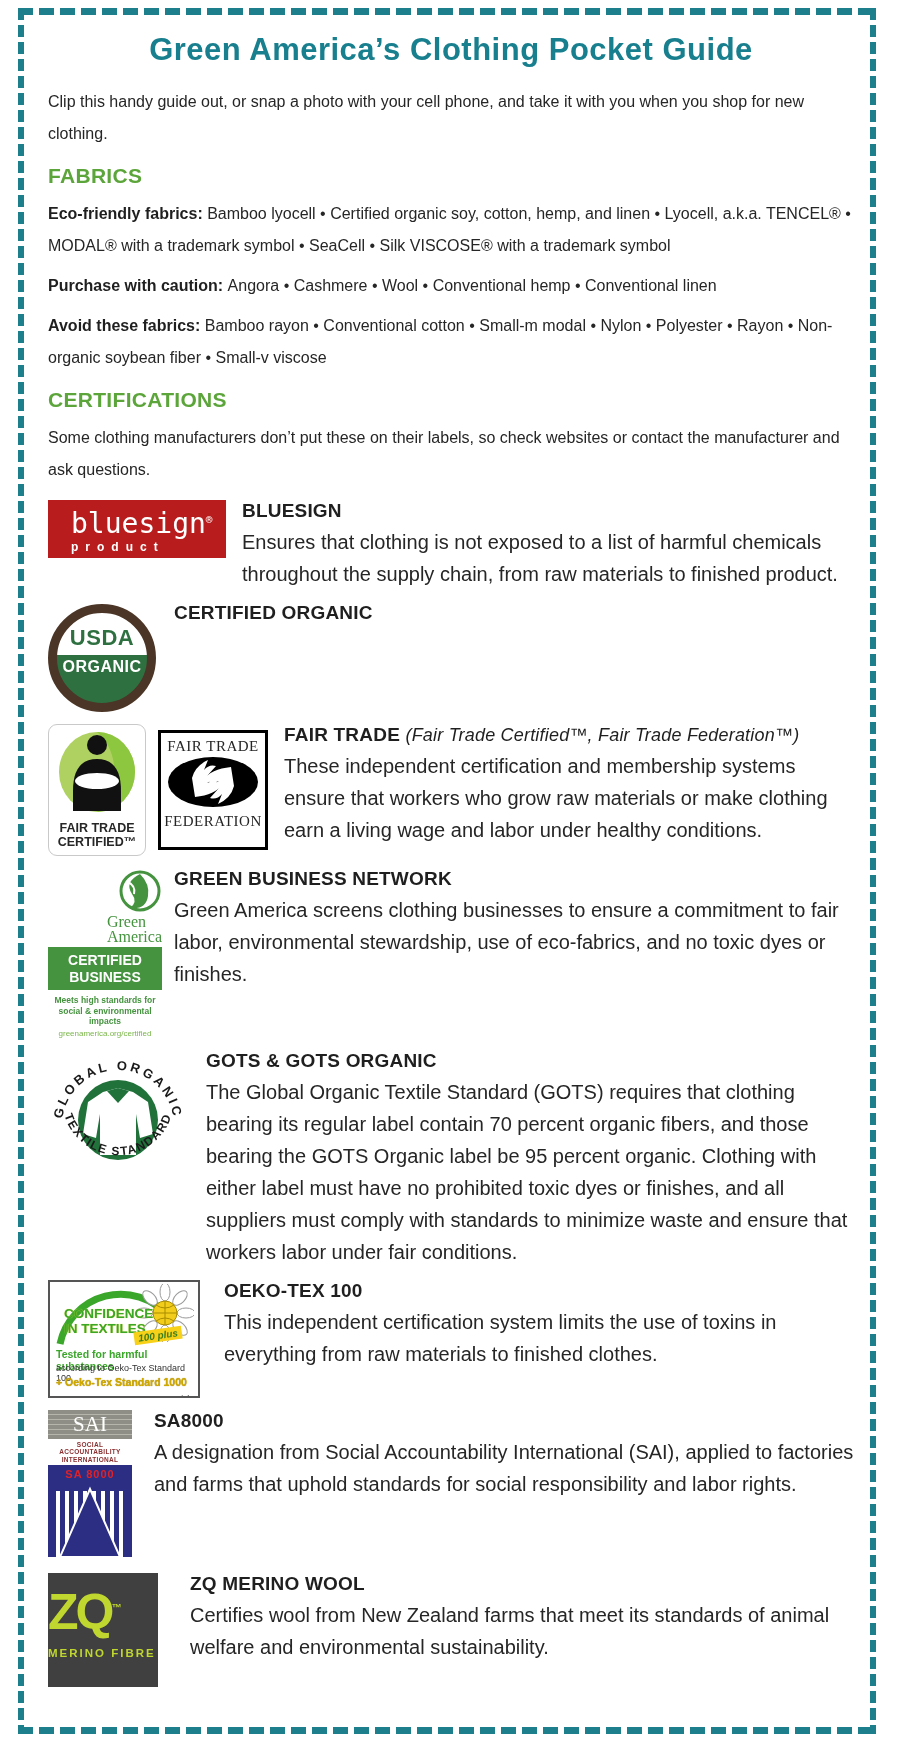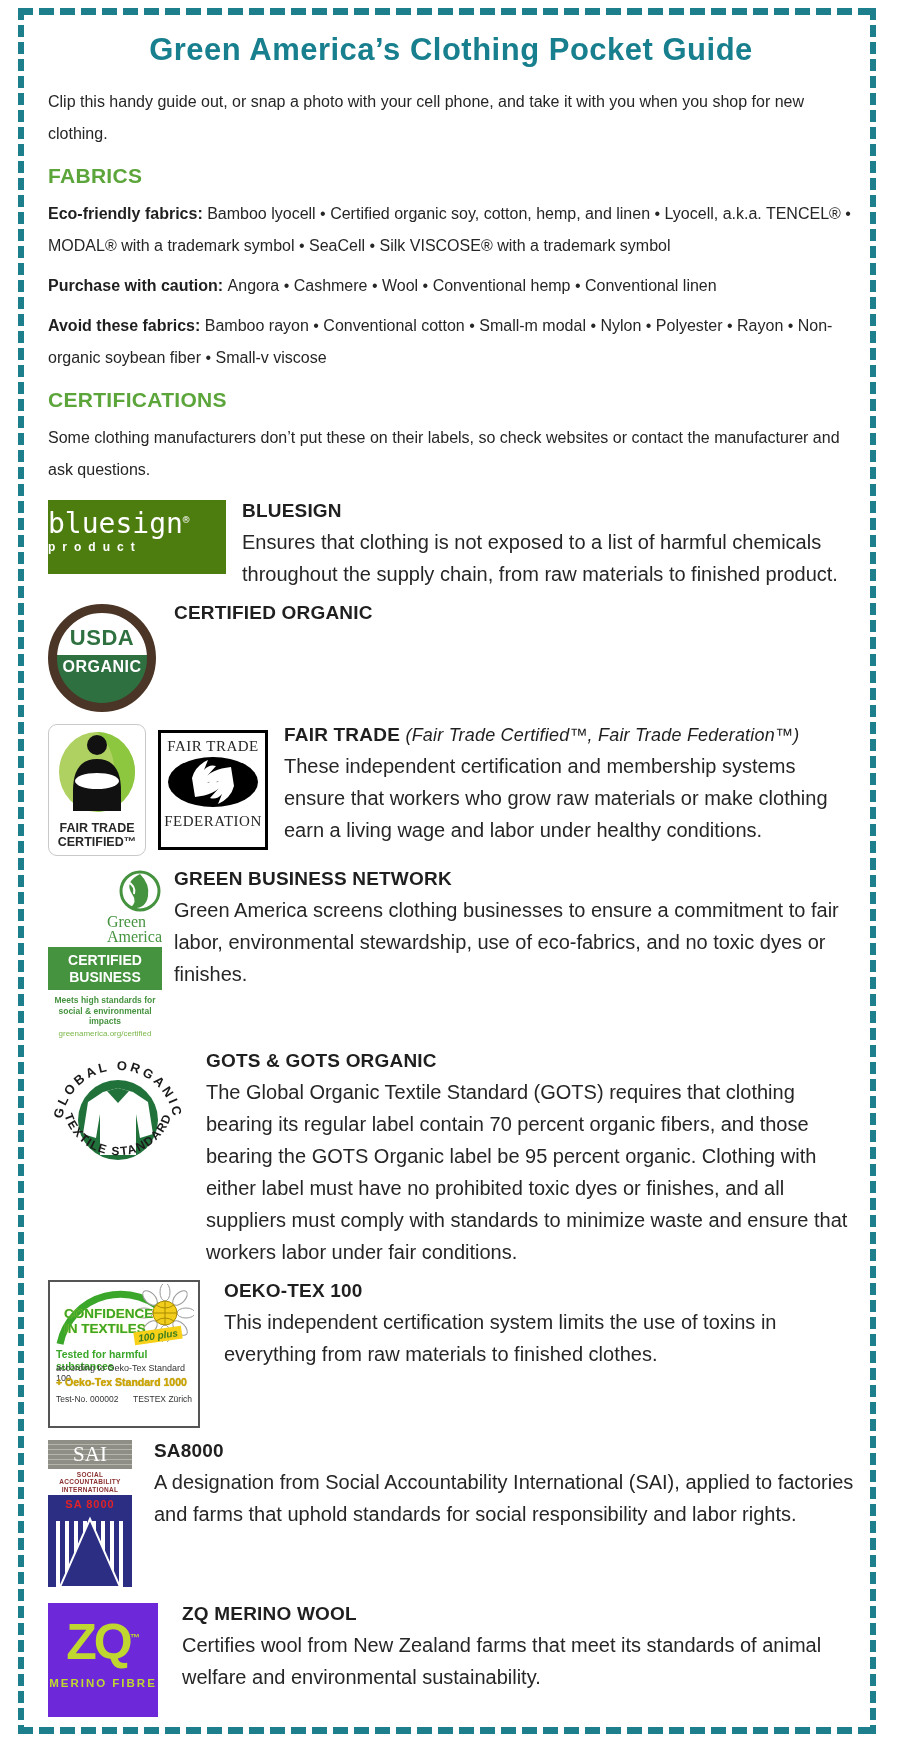--- a/index.html
+++ b/index.html
@@ -27,21 +27,21 @@
   .fab-item{margin:0 0 14px;}
 
   .entry{display:flex;align-items:flex-start;margin:0 0 12px;}
   .logo-col{flex:none;}
   .text-col{flex:1;}
   h3.cert{font-size:19px;color:#1f1f1f;margin:0 0 4px;letter-spacing:.2px;}
   h3.cert em{font-weight:normal;font-size:18px;}
   p.desc{font-size:20px;line-height:32px;margin:0;}
 
   
-  .bluesign{width:178px;height:74px;background:#4d7c0f;color:#fff;padding:5px 10px 0 0;
+  .bluesign{width:178px;height:58px;background:#b91c1c;color:#fff;padding:5px 10px 0 23px;
     box-sizing:border-box;margin-right:16px;}
   .bluesign .word{font-family:"DejaVu Sans Mono", monospace;font-size:28px;line-height:30px;}
   .bluesign .word sup{font-size:11px;}
   .bluesign .sub{font-size:12px;font-weight:bold;letter-spacing:7px;margin-top:1px;}
 
   
   .usda{width:108px;height:108px;border-radius:50%;border:9px solid #4b3526;box-sizing:border-box;
     overflow:hidden;background:linear-gradient(#ffffff 0 47%, #2e7040 47%);text-align:center;margin:2px 18px 0 0;}
   .usda .t{color:#2e7040;font-weight:bold;font-size:22px;margin-top:12px;letter-spacing:.5px;}
   .usda .b{color:#ffffff;font-weight:bold;font-size:16px;margin-top:7px;letter-spacing:.5px;}
@@ -63,21 +63,21 @@
   .ga-head{display:flex;align-items:flex-end;justify-content:center;flex-direction:column;}
   .ga-name{font-family:"Liberation Serif", serif;color:#45933f;font-size:16px;line-height:15px;text-align:left;}
   .ga-cert{background:#45933f;color:#fff;font-weight:bold;font-size:14px;line-height:17px;padding:5px 0 4px;margin-top:3px;}
   .ga-s1{color:#45933f;font-size:8.5px;font-weight:bold;line-height:10.5px;margin-top:5px;}
   .ga-s2{color:#7ab648;font-size:8px;margin-top:2px;}
 
   
   .gots{width:140px;margin-right:18px;}
 
   
-  .oeko{width:152px;height:148px;border:2px solid #555;background:#fff;box-sizing:border-box;
+  .oeko{width:152px;height:118px;border:2px solid #555;background:#fff;box-sizing:border-box;
     position:relative;margin-right:24px;overflow:hidden;}
   .oeko .conf{position:absolute;left:14px;top:24px;color:#3aa62a;font-weight:bold;font-size:13.5px;
     line-height:15px;text-shadow:0 0 1px #e8e13a;}
   .oeko .arc{position:absolute;left:2px;top:0;}
   .oeko .daisy{position:absolute;right:4px;top:2px;}
   .oeko .badge{position:absolute;right:16px;top:47px;background:#f7d117;color:#3a7d1f;
     font-size:10px;font-style:italic;font-weight:bold;padding:1px 4px;transform:rotate(-8deg);}
   .oeko .tested{position:absolute;left:6px;top:66px;color:#3aa62a;font-weight:bold;font-size:10.5px;}
   .oeko .accord{position:absolute;left:6px;top:81px;color:#333;font-size:9px;}
   .oeko .plus{position:absolute;left:6px;top:94px;color:#cfa800;font-weight:bold;font-size:10.5px;
@@ -87,22 +87,22 @@
 
   
   .sa{width:84px;text-align:center;margin-right:22px;}
   .sa-top{background:repeating-linear-gradient(180deg,#8e8e86 0 4px,#b5b5ac 4px 5px);
     color:#fff;font-family:"Liberation Serif", serif;font-size:21px;padding:2px 0;}
   .sa-org{color:#8b3030;font-size:6.5px;line-height:7.5px;font-weight:bold;letter-spacing:.3px;margin:2px 0 2px;}
   .sa-main{position:relative;}
   .sa-8000{position:absolute;top:3px;left:0;right:0;color:#e02228;font-weight:bold;font-size:11px;letter-spacing:1px;}
 
   
-  .zq{width:110px;height:114px;background:#6d28d9;color:#c0d72f;text-align:center;
-    box-sizing:border-box;padding-top:8px;margin-right:24px;}
+  .zq{width:110px;height:114px;background:#404040;color:#c0d72f;text-align:left;
+    box-sizing:border-box;padding-top:8px;margin-right:32px;}
   .zq .word{font-size:50px;font-weight:bold;line-height:54px;letter-spacing:-3px;}
   .zq .word sup{font-size:10px;letter-spacing:0;}
   .zq .sub{font-size:11.5px;font-weight:bold;letter-spacing:2px;margin-top:8px;}
 </style>
 </head>
 <body>
 
 <div class="bd bd-top"></div>
 <div class="bd bd-bottom"></div>
 <div class="bd bd-left"></div>

